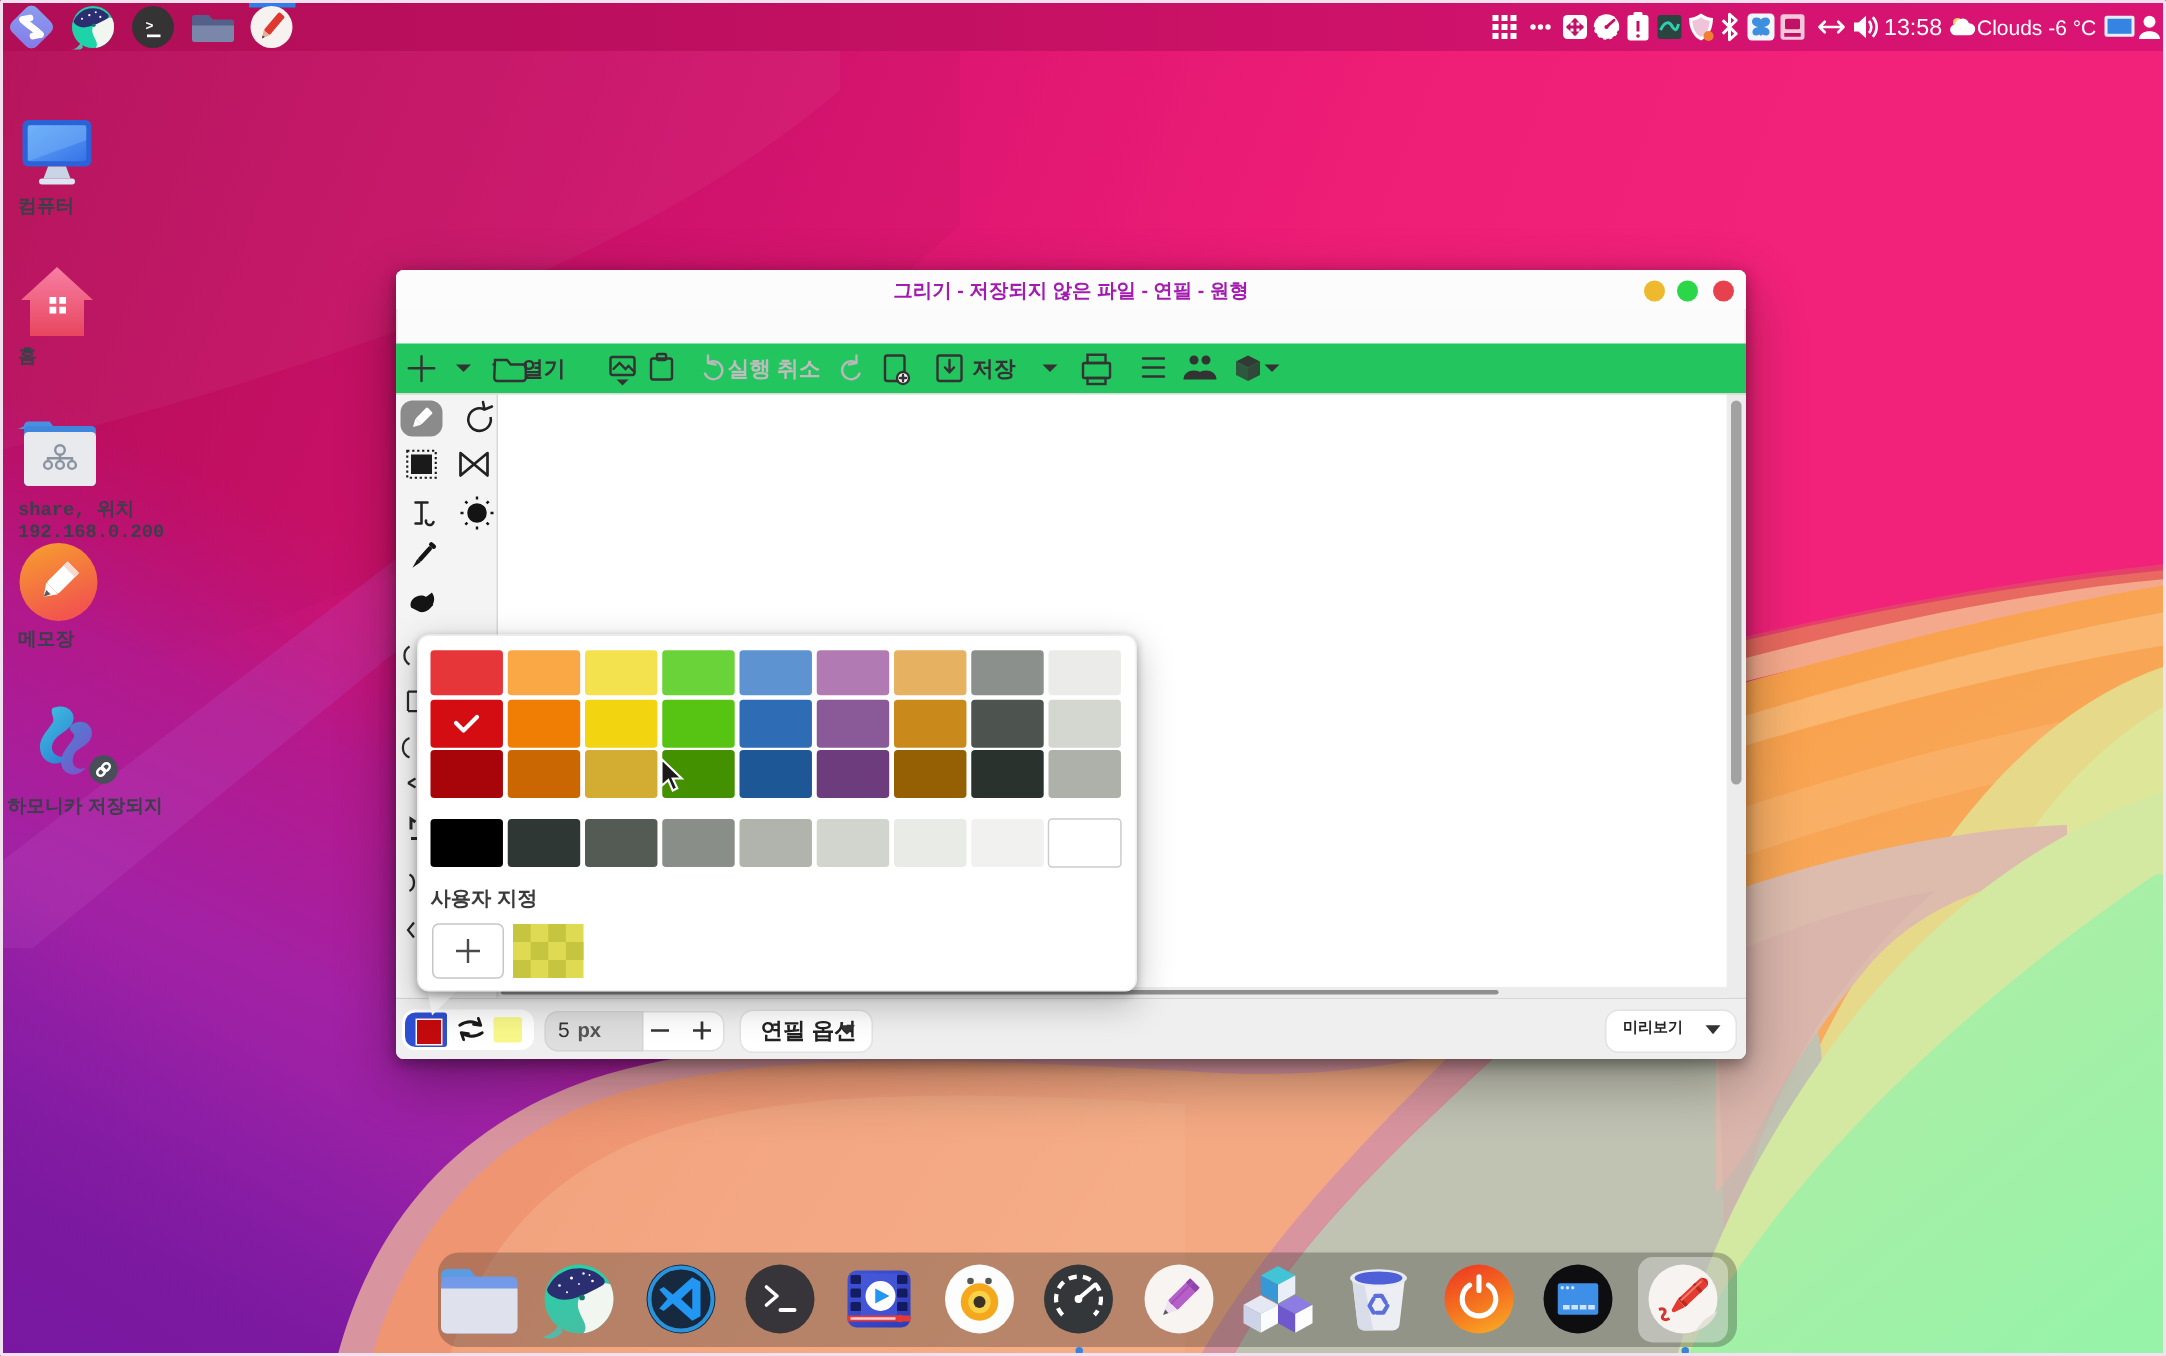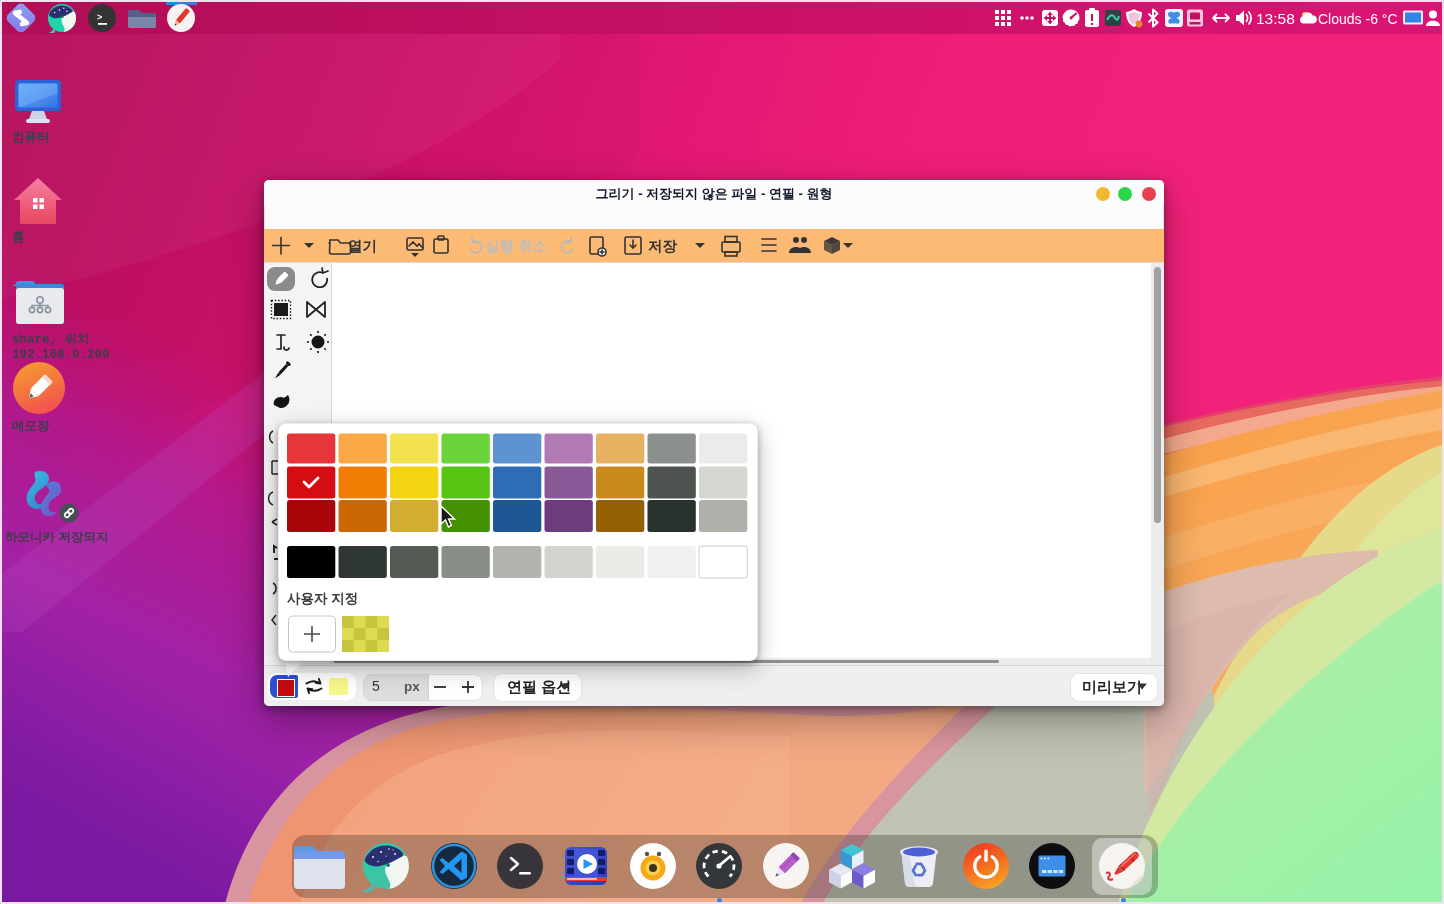--- a/index.html
+++ b/index.html
@@ -11,25 +11,25 @@
     background:linear-gradient(90deg,#b00e56 0%,#bb0f5e 25%,#c91166 55%,#d61371 85%,#db1474 100%);z-index:40;}
   .tray{position:absolute;top:0;height:32px;display:flex;align-items:center;color:#fff;}
   
   .dico{position:absolute;text-align:left;color:#3a3f4a;font-size:12.5px;z-index:5;line-height:15px;font-weight:bold;}
   
   #dock{position:absolute;left:292px;top:835px;width:866px;height:63px;background:rgba(44,44,40,0.30);border-radius:14px;z-index:30;}
   
   #win{position:absolute;left:264px;top:180px;width:900px;height:526px;background:#fbfbfb;border-radius:5px;
     box-shadow:inset 0 0 0 1px rgba(0,0,0,0.09),0 3px 10px rgba(0,0,0,0.38),0 14px 40px rgba(0,0,0,0.33);z-index:20;}
   #titlebar{position:absolute;left:0;top:0;right:0;height:26px;border-radius:5px 5px 0 0;background:#fcfcfc;}
-  #title{position:absolute;left:0;right:0;top:5px;text-align:center;font-size:13px;color:#0f172a;font-weight:bold;}
+  #title{position:absolute;left:0;right:0;top:5px;text-align:center;font-size:13px;color:#a21caf;font-weight:bold;}
   .tl{position:absolute;top:6.5px;width:14px;height:14px;border-radius:50%;}
   #menubar{position:absolute;left:0;top:26px;right:0;height:22px;background:#fcfcfc;border-bottom:1px solid #e3e3e3;font-size:13px;color:#3a3a3a;font-weight:bold;}
   #menubar span{position:absolute;top:3px;}
-  #toolbar{position:absolute;left:0;top:49px;right:0;height:33px;background:#fdba74;border-bottom:1px solid #dadada;}
+  #toolbar{position:absolute;left:0;top:49px;right:0;height:33px;background:#22c55e;border-bottom:1px solid #dadada;}
   #toolstrip{position:absolute;left:0;top:83px;width:67px;bottom:41px;background:#f4f4f4;border-right:1px solid #d9d9d9;}
   #canvas{position:absolute;left:68px;top:83px;right:13px;bottom:48px;background:#ffffff;}
   #gutter{position:absolute;left:68px;right:0;bottom:41px;height:10px;background:#ececec;}
   #gutter2{position:absolute;right:0;top:83px;bottom:41px;width:13px;background:#ececec;}
   #vsb{position:absolute;right:3px;top:87px;width:7px;height:256px;background:#a2a2a2;border-radius:4px;}
   #hsb{position:absolute;left:70px;top:479.5px;width:665px;height:3.5px;background:#8f8f8f;border-radius:2px;}
   #statusbar{position:absolute;left:0;right:0;bottom:0;height:40px;background:#efefef;border-top:1px solid #d6d6d6;border-radius:0 0 5px 5px;}
   .pill{position:absolute;background:#fff;border-radius:9px;}
   
   #pop{position:absolute;left:278px;top:423px;width:480px;height:238px;background:#fff;border-radius:8px;
@@ -460,32 +460,32 @@
     <svg class="abs" style="left:39px;top:11px;" width="22" height="18" viewBox="0 0 22 18">
       <g stroke="#1a1a1a" stroke-width="1.9" fill="none" stroke-linecap="round">
         <path d="M3.5,6.5 C8,3.5 13,3.5 17.5,6.5 M17.5,6.5 l-4.8,-0.6 M17.5,6.5 l-1.6,-4.6"></path>
         <path d="M18.5,11.5 C14,14.5 9,14.5 4.5,11.5 M4.5,11.5 l4.8,0.6 M4.5,11.5 l1.6,4.6"></path>
       </g>
     </svg>
     <div class="abs" style="left:65px;top:12px;width:19px;height:17px;background:#f8f88a;border-radius:2px;"></div>
     <div class="abs" style="left:99px;top:8px;width:118px;height:25px;background:#fff;border-radius:9px;border:1px solid #e0e0e0;"></div>
     <div class="abs" style="left:99px;top:8px;width:64px;height:25px;background:#dedede;border-radius:9px 0 0 9px;border:1px solid #d5d5d5;"></div>
     <div class="abs" style="left:108px;top:12px;font-size:14px;color:#333;">5</div>
-    <div class="abs" style="left:140px;top:12.5px;font-size:13.5px;color:#555;font-weight:bold;">px</div>
+    <div class="abs" style="left:121px;top:12.5px;font-size:13.5px;color:#555;font-weight:bold;">px</div>
     <svg class="abs" style="left:165px;top:8px;" width="52" height="26" viewBox="0 0 52 26">
       <path d="M5,13 h12" stroke="#333" stroke-width="1.8"></path>
       <path d="M33,13 h12 M39,7 v12" stroke="#333" stroke-width="1.8"></path>
     </svg>
     <div class="pill" style="left:229px;top:7px;width:87px;height:27px;border:1px solid #e2e2e2;"></div>
     <div class="abs" style="left:243px;top:12px;font-size:15px;color:#222;font-weight:bold;">연필 옵션</div>
     <svg class="abs" style="left:295px;top:16px;" width="12" height="9">
         <path d="M1,1.5 L6,7.5 L11,1.5 Z" fill="#333"></path>
       </svg>
     <div class="pill" style="left:806px;top:7px;width:86px;height:27px;border:1px solid #e2e2e2;"></div>
-    <div class="abs" style="left:818px;top:12px;font-size:15px;color:#222;font-weight:bold;">미리보기</div>
+    <div class="abs" style="left:818px;top:12px;font-size:10px;color:#222;font-weight:bold;">미리보기</div>
     <svg class="abs" style="left:872px;top:16px;" width="12" height="9">
         <path d="M1,1.5 L6,7.5 L11,1.5 Z" fill="#333"></path>
       </svg>
   </div>
 </div>
 
 <svg id="poptail" style="left:280px;top:655px;" width="36" height="26" viewBox="0 0 36 26">
   <path d="M4,0 L30,0 L8,22 Z" fill="#fff"></path>
 </svg>
 <div id="pop"></div>

